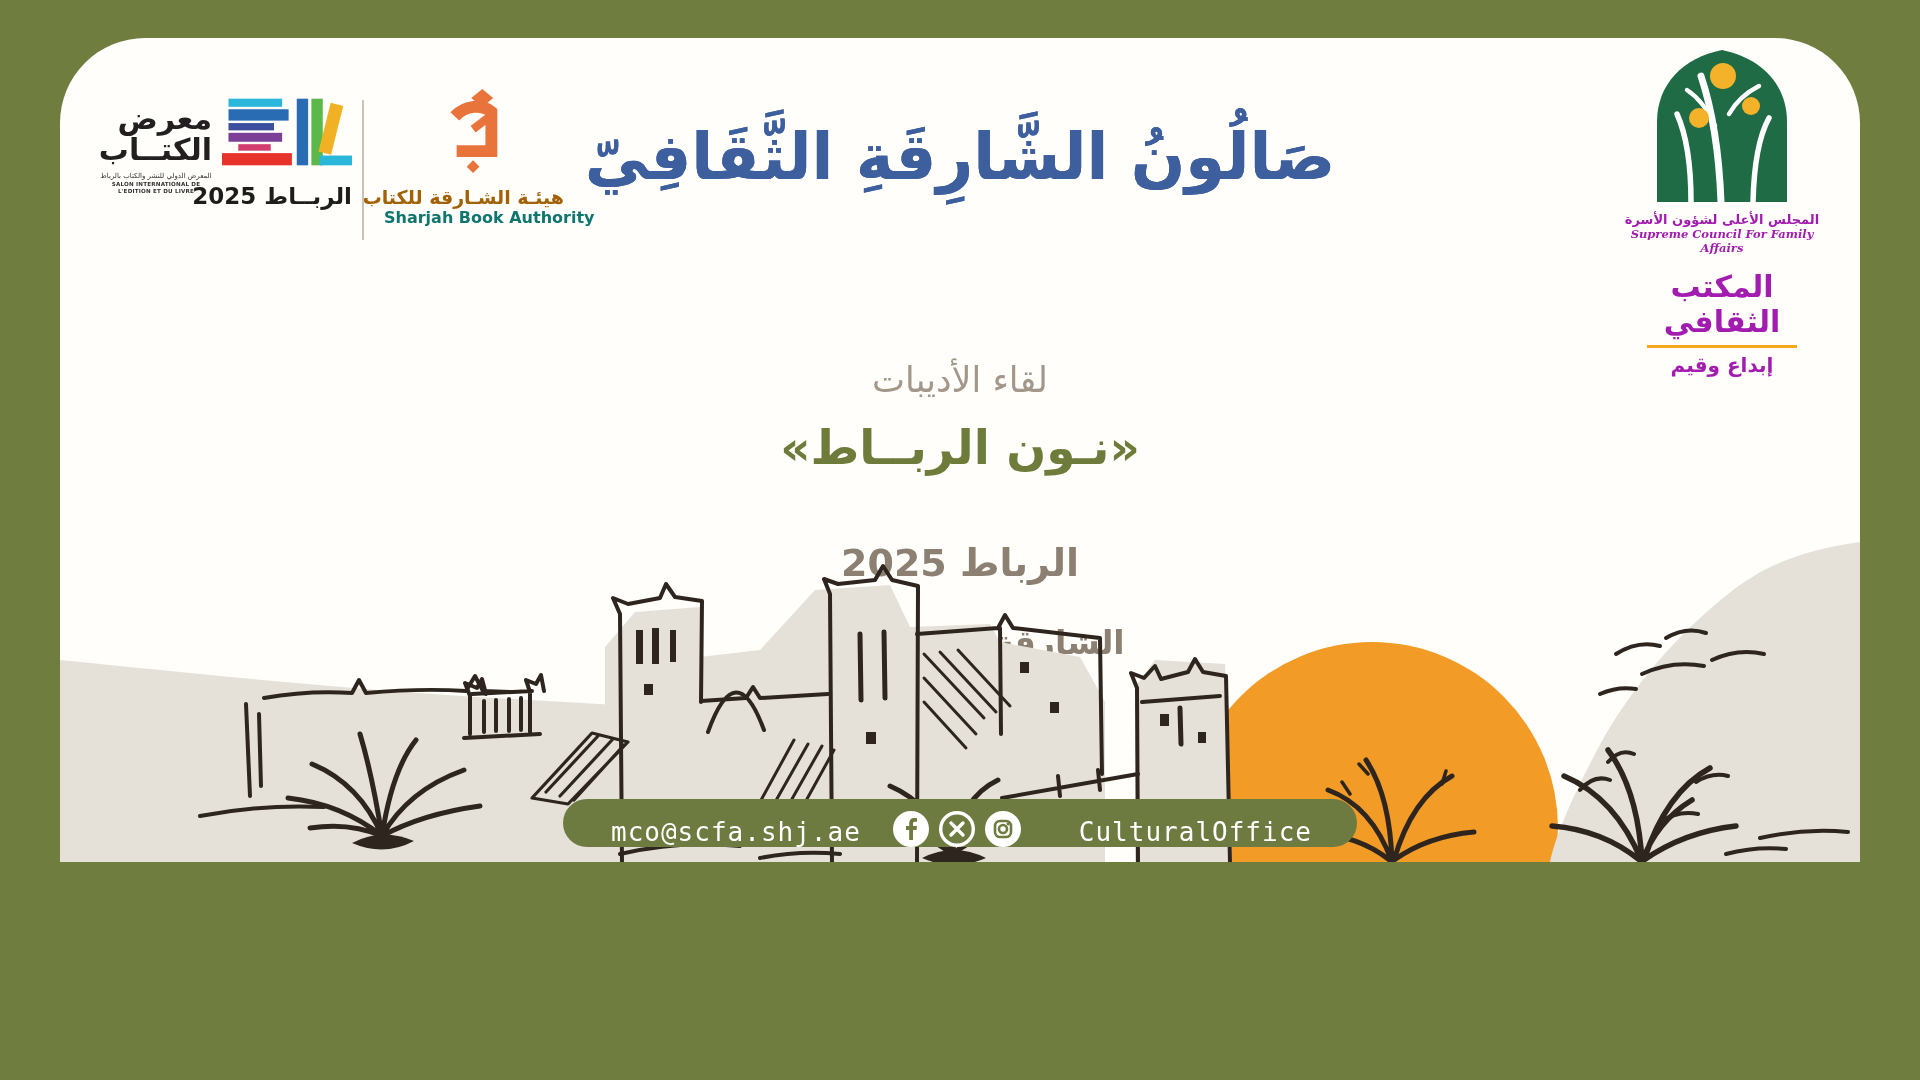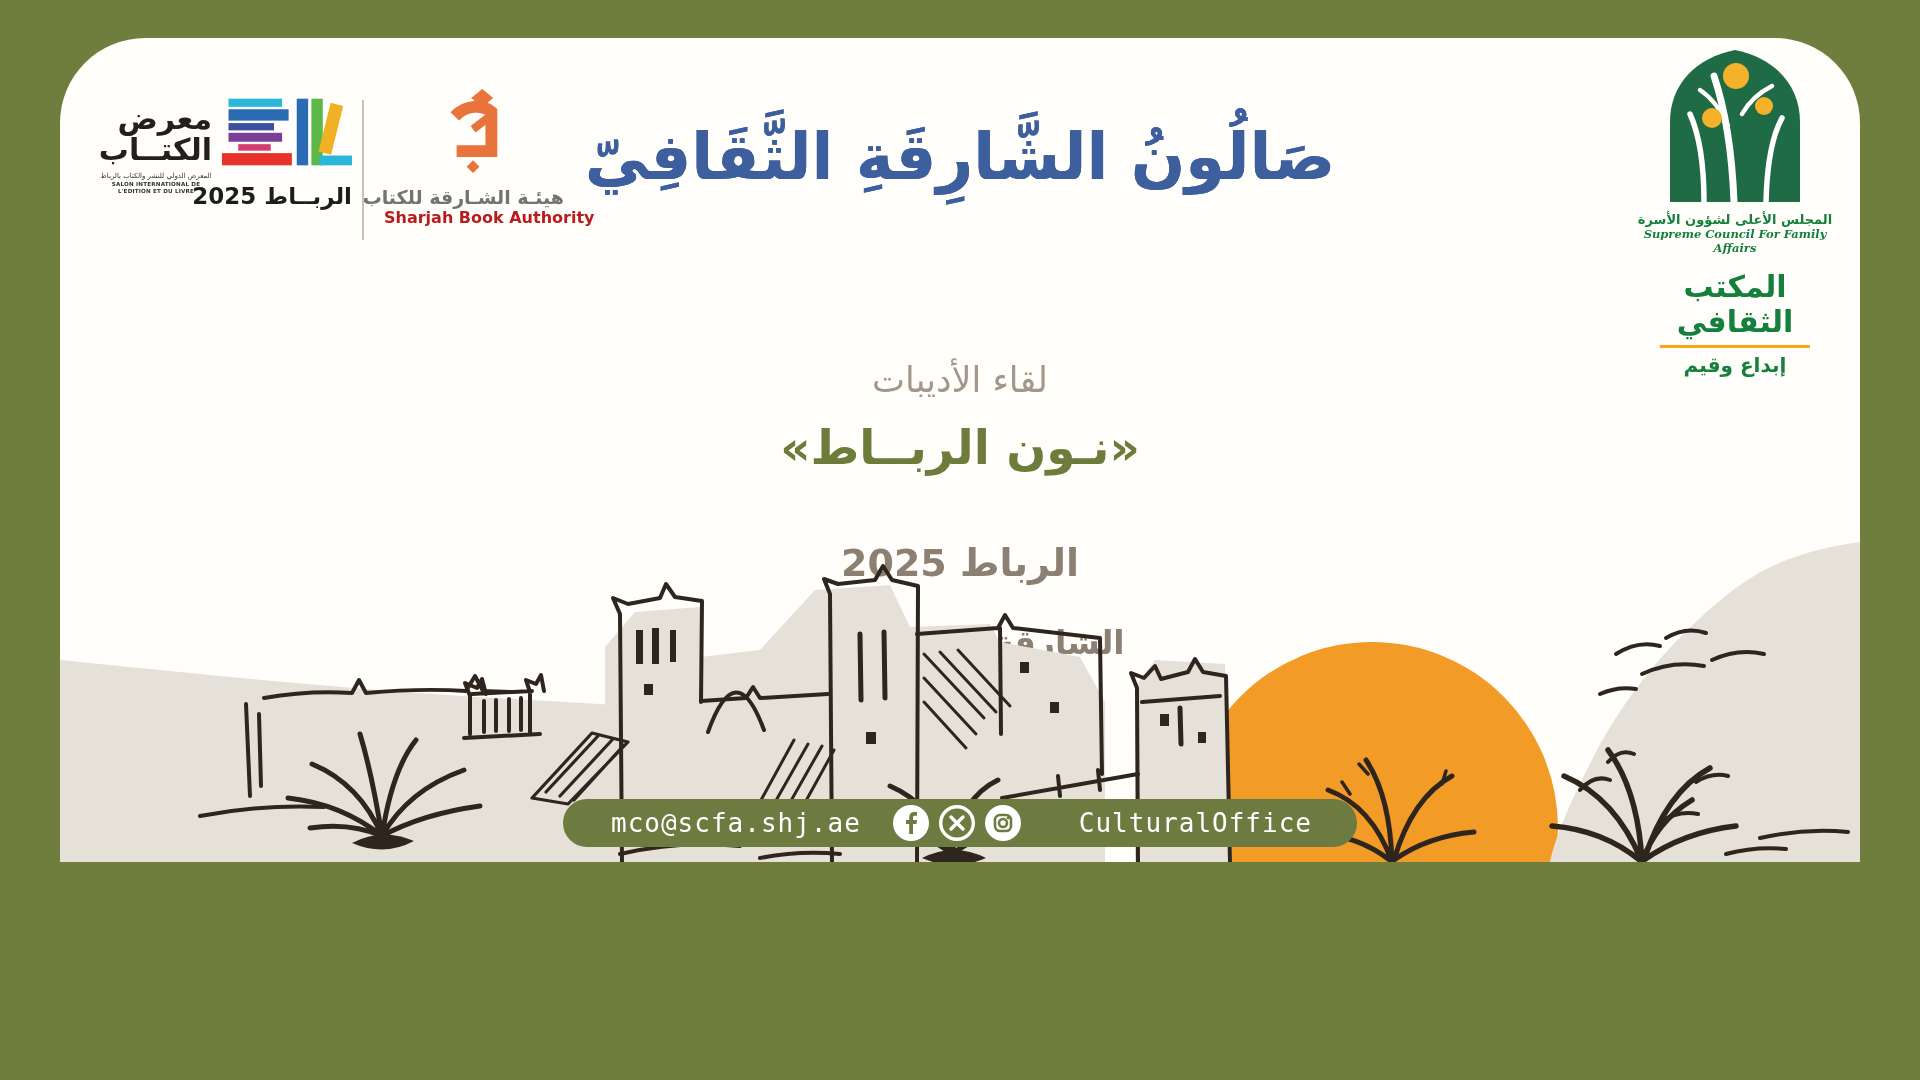--- a/index.html
+++ b/index.html
@@ -17,49 +17,49 @@
   .fair-names{width:112px;padding-top:14px;}
   .fair-title{font-size:30px;font-weight:800;color:#231F20;text-align:right;line-height:1.02;direction:rtl;}
   .fair-sub{margin-top:7px;text-align:center;color:#333;line-height:1.25;}
   .fair-sub .ar{font-size:7px;direction:rtl;}
   .fair-sub .fr{font-size:5.6px;letter-spacing:.2px;font-weight:700;}
   .fair-mark{width:130px;text-align:center;}
   .fair-city{font-size:23px;font-weight:800;color:#1D1D1B;direction:rtl;margin-top:5px;white-space:nowrap;}
   .divider{position:absolute;left:302px;top:62px;width:2px;height:140px;background:#C9C3B4;}
   
   .sba{position:absolute;left:324px;top:50px;width:180px;text-align:center;}
-  .sba-ar{font-size:19px;font-weight:800;color:#737373;direction:rtl;margin-top:8px;white-space:nowrap;}
-  .sba-en{font-size:16px;font-weight:800;color:#b91c1c;white-space:nowrap;}
+  .sba-ar{font-size:19px;font-weight:800;color:#a16207;direction:rtl;margin-top:8px;white-space:nowrap;}
+  .sba-en{font-size:16px;font-weight:800;color:#0f766e;white-space:nowrap;}
   
   .main-title{
     position:absolute;left:0;right:0;top:82px;text-align:center;direction:rtl;
     font-size:64px;font-weight:800;color:#3D5F9E;
     text-shadow:0 0 0 #3D5F9E;letter-spacing:1px;
   }
   
-  .scfa{position:absolute;right:19px;top:12px;width:212px;text-align:center;color:#15803d;}
+  .scfa{position:absolute;right:32px;top:12px;width:212px;text-align:center;color:#a21caf;}
   .scfa-council-ar{font-size:13px;margin-top:6px;direction:rtl;font-weight:700;}
   .scfa-council-en{font-size:11.5px;font-family:"DejaVu Serif","Liberation Serif",serif;font-style:italic;font-weight:700;}
   .scfa-office{font-size:30px;font-weight:800;margin-top:14px;direction:rtl;}
   .scfa-rule{width:150px;height:3px;background:#F5A81C;margin:6px auto 5px auto;}
   .scfa-tagline{font-size:20px;font-weight:700;direction:rtl;}
   
   .event{position:absolute;left:0;right:0;top:322px;text-align:center;direction:rtl;}
   .ev1{font-size:35px;color:#A3978A;font-weight:500;}
   .ev2{font-size:47px;font-weight:800;color:#8C8073;margin-top:8px;}
   .ev3{font-size:47px;font-weight:800;color:#6E7C3B;margin-top:20px;}
   .ev-city{font-size:38px;font-weight:800;color:#8C8073;margin-top:66px;}
   .ev-guest{font-size:33px;font-weight:800;color:#8C8073;margin-top:38px;}
   .ev-fair{font-size:27px;font-weight:700;color:#8C8073;margin-top:6px;}
   
   .scene{position:absolute;left:0;bottom:0;width:1800px;height:460px;}
   
   .footer-bar{
     position:absolute;left:503px;bottom:15px;width:794px;height:48px;
-    background:#6D7B40;border-radius:26px;display:flex;align-items:center;
+    background:#6D7B40;border-radius:26px;display:flex;align-items:flex-end;
     box-sizing:border-box;padding:0 48px;gap:14px;
   }
   .footer-email{
     color:#FFFFFF;font-size:26px;font-family:"DejaVu Sans Mono","Liberation Mono",monospace;
     letter-spacing:1px;white-space:nowrap;
   }
   .social{display:flex;gap:10px;align-items:center;margin-left:18px;}
   .social svg{display:block;}
   .footer-handle{
     color:#FFFFFF;font-size:26px;font-family:"DejaVu Sans Mono","Liberation Mono",monospace;

